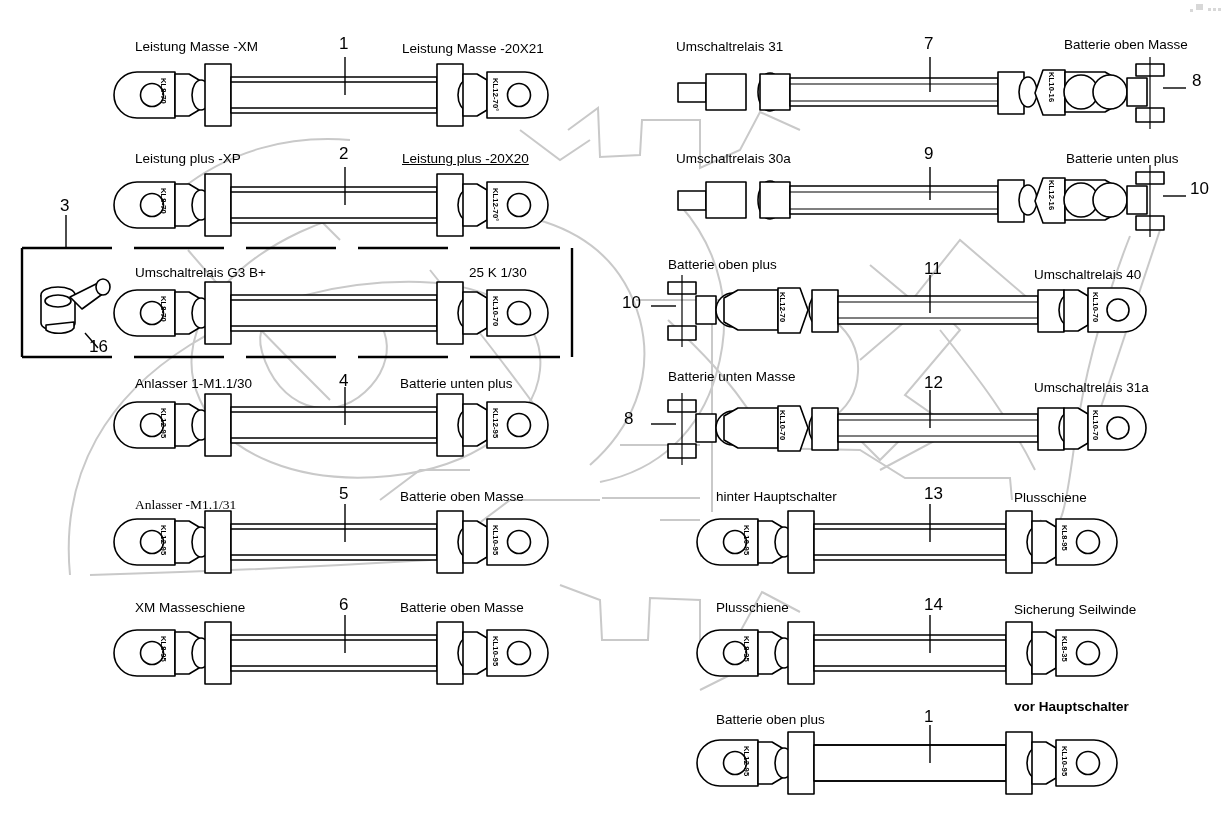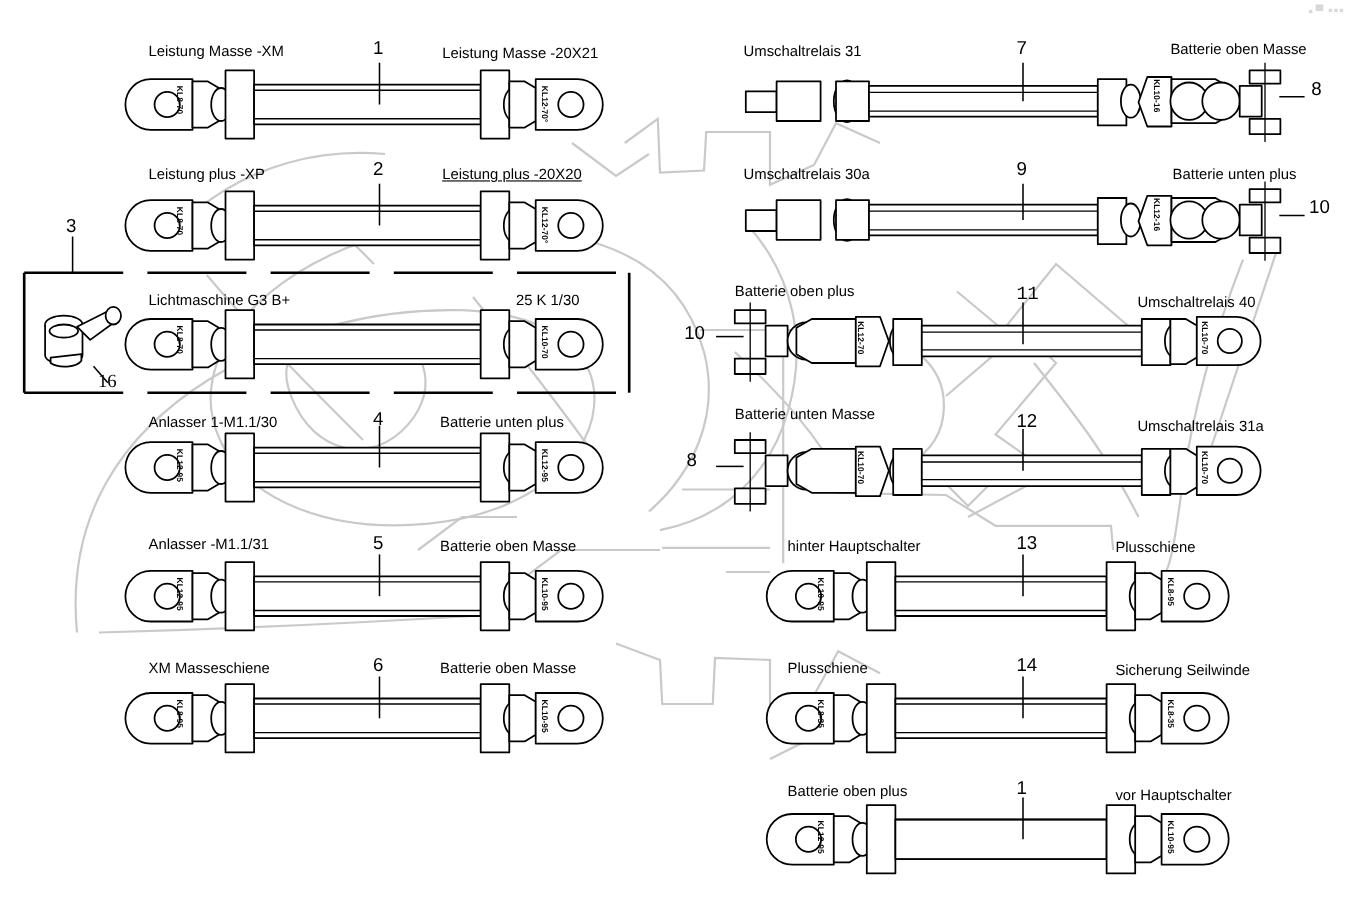--- a/index.html
+++ b/index.html
@@ -345,67 +345,67 @@
   </svg>
 
   <div class="lbl" style="left:135px;top:40px;">Leistung Masse -XM</div>
   <div class="lbl" style="left:402px;top:42px;">Leistung Masse -20X21</div>
   <div class="num" style="left:339px;top:35px;">1</div>
 
   <div class="lbl" style="left:135px;top:152px;">Leistung plus -XP</div>
   <div class="lbl" style="left:402px;top:152px;text-decoration:underline;">Leistung plus -20X20</div>
   <div class="num" style="left:339px;top:145px;">2</div>
 
-  <div class="lbl" style="left:135px;top:266px;">Lichtmaschine G3 B+</div>
+  <div class="lbl" style="left:135px;top:266px;">Umschaltrelais G3 B+</div>
   <div class="lbl" style="left:469px;top:266px;">25 K 1/30</div>
   <div class="num" style="left:60px;top:197px;">3</div>
-  <div class="num" style="left:89px;top:338px;font-family:Liberation Serif, serif;">16</div>
+  <div class="num" style="left:89px;top:338px;">16</div>
 
   <div class="lbl" style="left:135px;top:377px;">Anlasser 1-M1.1/30</div>
   <div class="lbl" style="left:400px;top:377px;">Batterie unten plus</div>
   <div class="num" style="left:339px;top:372px;">4</div>
 
-  <div class="lbl" style="left:135px;top:488px;">Anlasser -M1.1/31</div>
+  <div class="lbl" style="left:135px;top:498px;font-family:Liberation Serif, serif;">Anlasser -M1.1/31</div>
   <div class="lbl" style="left:400px;top:490px;">Batterie oben Masse</div>
   <div class="num" style="left:339px;top:485px;">5</div>
 
   <div class="lbl" style="left:135px;top:601px;">XM Masseschiene</div>
   <div class="lbl" style="left:400px;top:601px;">Batterie oben Masse</div>
   <div class="num" style="left:339px;top:596px;">6</div>
 
   <div class="lbl" style="left:676px;top:40px;">Umschaltrelais 31</div>
   <div class="lbl" style="left:1064px;top:38px;">Batterie oben Masse</div>
   <div class="num" style="left:924px;top:35px;">7</div>
   <div class="num" style="left:1192px;top:72px;">8</div>
 
   <div class="lbl" style="left:676px;top:152px;text-align:center;">Umschaltrelais 30a</div>
   <div class="lbl" style="left:1066px;top:152px;">Batterie unten plus</div>
   <div class="num" style="left:924px;top:145px;">9</div>
   <div class="num" style="left:1190px;top:180px;">10</div>
 
   <div class="lbl" style="left:668px;top:258px;">Batterie oben plus</div>
   <div class="lbl" style="left:1034px;top:268px;">Umschaltrelais 40</div>
-  <div class="num" style="left:924px;top:260px;font-family:Liberation Mono, monospace;">11</div>
+  <div class="num" style="left:924px;top:260px;">11</div>
   <div class="num" style="left:622px;top:294px;">10</div>
 
   <div class="lbl" style="left:668px;top:370px;">Batterie unten Masse</div>
   <div class="lbl" style="left:1034px;top:381px;">Umschaltrelais 31a</div>
   <div class="num" style="left:924px;top:374px;">12</div>
   <div class="num" style="left:624px;top:410px;">8</div>
 
   <div class="lbl" style="left:716px;top:490px;">hinter Hauptschalter</div>
   <div class="lbl" style="left:1014px;top:491px;">Plusschiene</div>
   <div class="num" style="left:924px;top:485px;">13</div>
 
   <div class="lbl" style="left:716px;top:601px;">Plusschiene</div>
   <div class="lbl" style="left:1014px;top:603px;">Sicherung Seilwinde</div>
   <div class="num" style="left:924px;top:596px;">14</div>
 
   <div class="lbl" style="left:716px;top:713px;">Batterie oben plus</div>
-  <div class="lbl" style="left:1014px;top:716px;">vor Hauptschalter</div>
+  <div class="lbl" style="left:1014px;top:700px;font-weight:bold;">vor Hauptschalter</div>
   <div class="num" style="left:924px;top:708px;">1</div>
 
   <div class="conn-txt" style="left:168px;top:78px;transform:rotate(90deg);">KL8-70</div>
   <div class="conn-txt" style="left:500px;top:78px;transform:rotate(90deg);">KL12-70°</div>
 
   <div class="conn-txt" style="left:168px;top:188px;transform:rotate(90deg);">KL8-70</div>
   <div class="conn-txt" style="left:500px;top:188px;transform:rotate(90deg);">KL12-70°</div>
 
   <div class="conn-txt" style="left:168px;top:296px;transform:rotate(90deg);">KL8-70</div>
   <div class="conn-txt" style="left:500px;top:296px;transform:rotate(90deg);">KL10-70</div>

